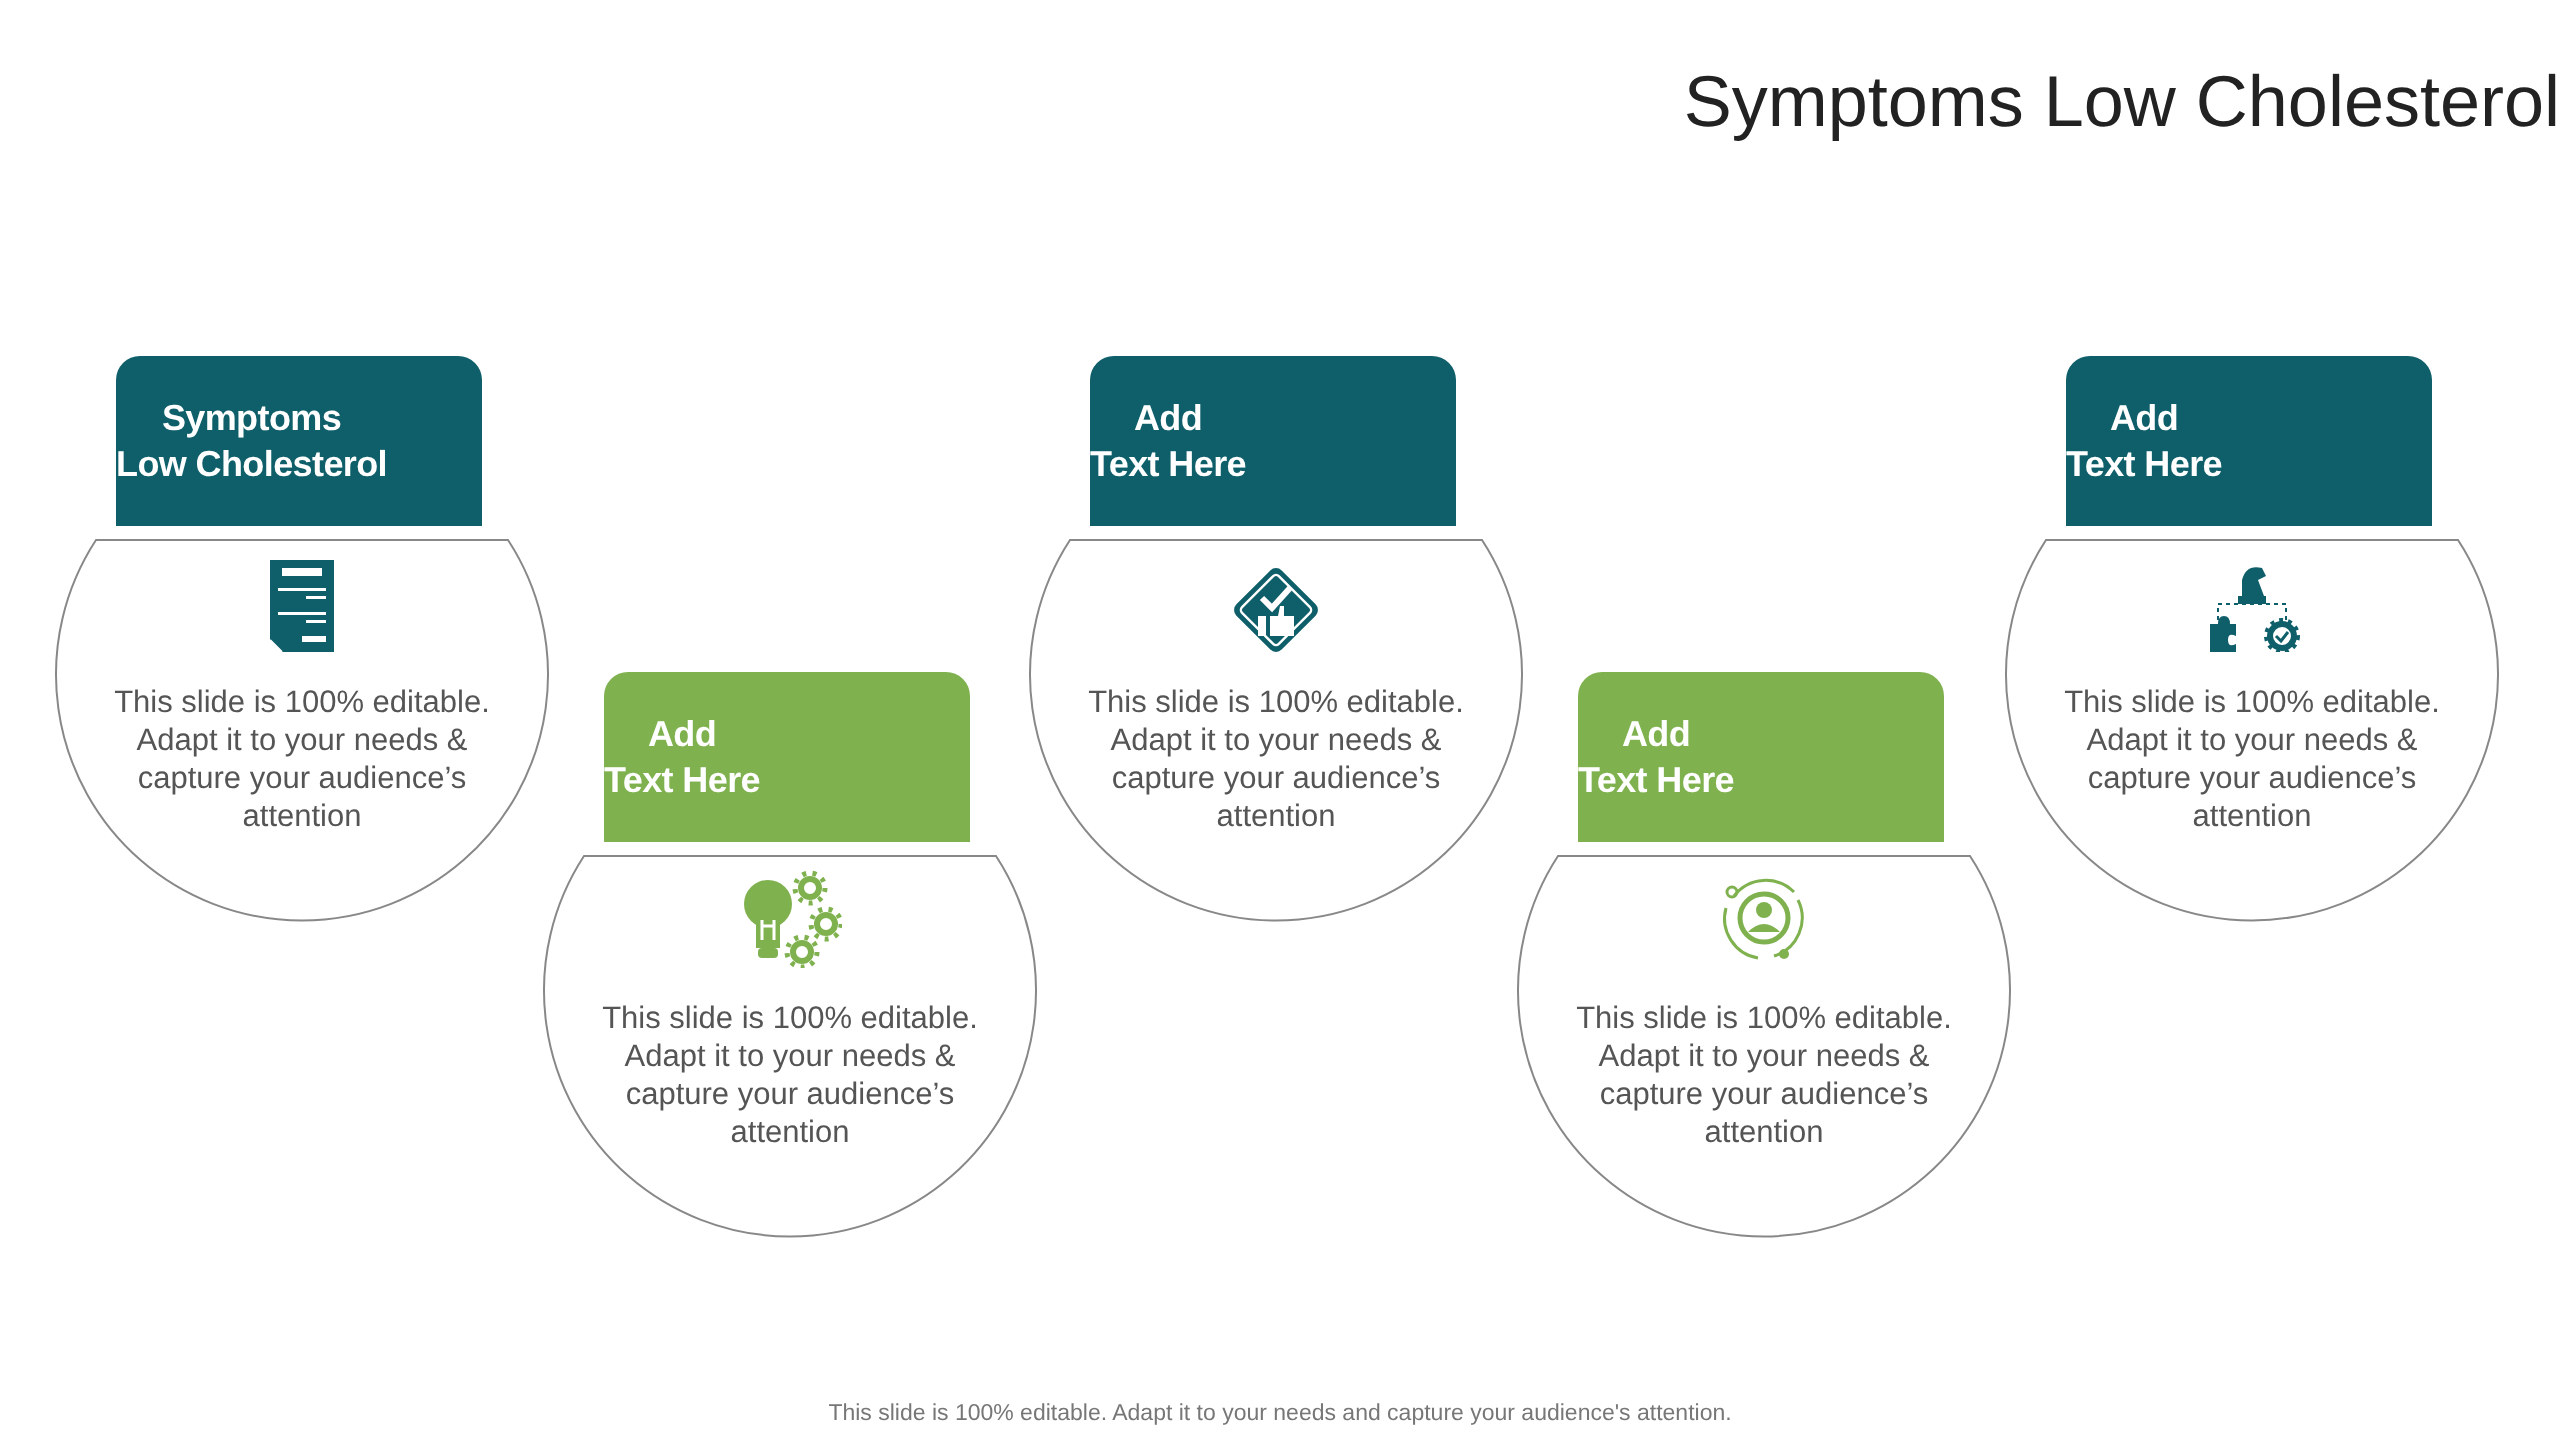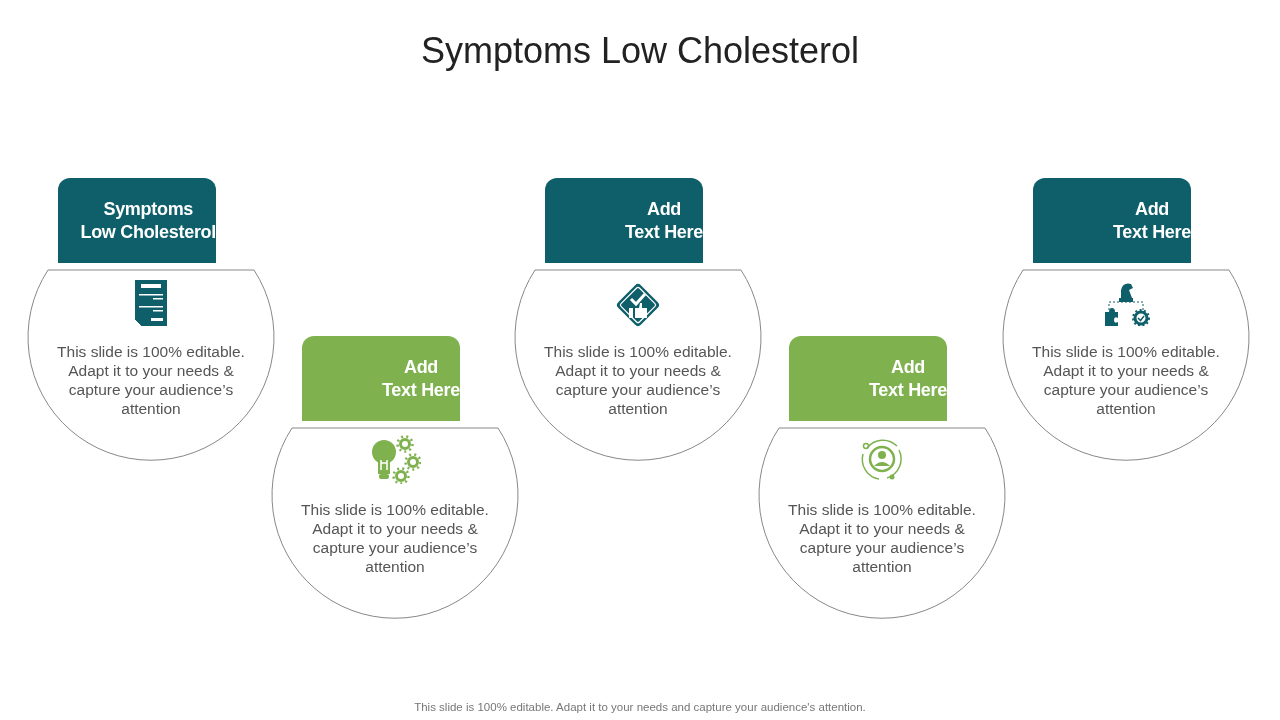--- a/index.html
+++ b/index.html
@@ -1,20 +1,20 @@
 <!DOCTYPE html>
 <html><head>
 <meta charset="utf-8">
 <style>
   html, body { margin:0; padding:0; }
   body { width:1280px; height:720px; position:relative; background:#ffffff; overflow:hidden; font-family:"Liberation Sans", sans-serif; }
-  .title { position:absolute; top:30px; left:0; width:1280px; text-align:center; font-size:36px; color:#222222; }
+  .title { position:absolute; top:30px; left:0; width:1280px; text-align:right; font-size:36px; color:#222222; }
   .card { position:absolute; width:248px; }
   .circle-svg { position:absolute; left:0; top:0; overflow:visible; }
-  .head { position:absolute; left:31px; width:158px; height:85px; border-radius:12px 12px 0 0; color:#fff; font-weight:bold; font-size:18px; line-height:23px; display:flex; align-items:center; justify-content:flex-end; text-align:center; letter-spacing:-0.3px; }
+  .head { position:absolute; left:31px; width:183px; height:85px; border-radius:12px 12px 0 0; color:#fff; font-weight:bold; font-size:18px; line-height:23px; display:flex; align-items:center; justify-content:flex-start; text-align:center; letter-spacing:-0.3px; }
   .teal .head { background:#0f5f6a; }
   .green .head { background:#7fb24f; }
   .icon { position:absolute; left:94px; width:60px; height:50px; display:flex; justify-content:center; align-items:center; }
   .desc { position:absolute; left:14px; width:220px; text-align:center; font-size:15.5px; line-height:19px; color:#555555; }
   .footer { position:absolute; top:701px; left:0; width:1280px; text-align:center; font-size:11.5px; color:#777; }
 </style>
 </head>
 <body>
 
 <div class="title">Symptoms Low Cholesterol</div>

